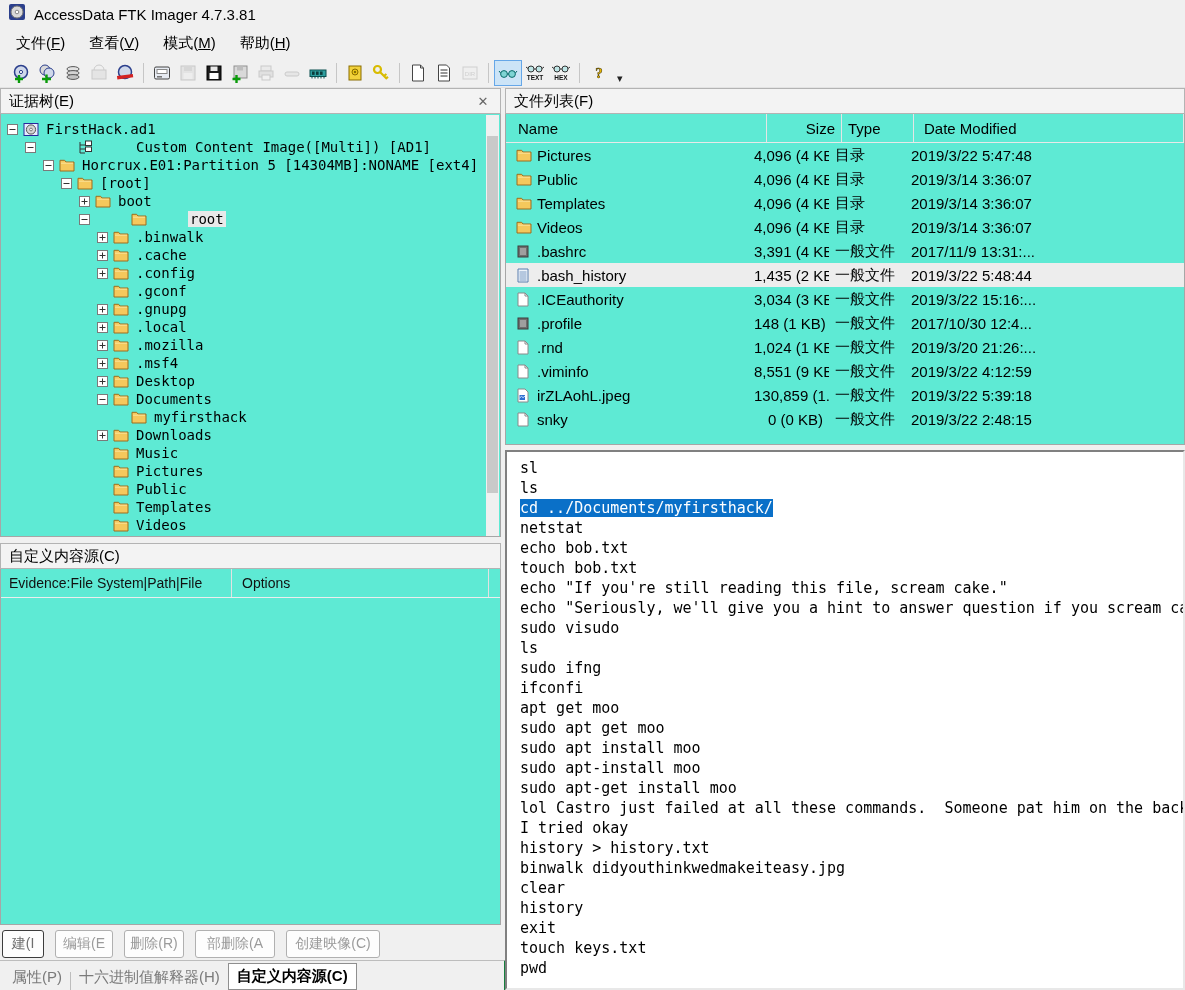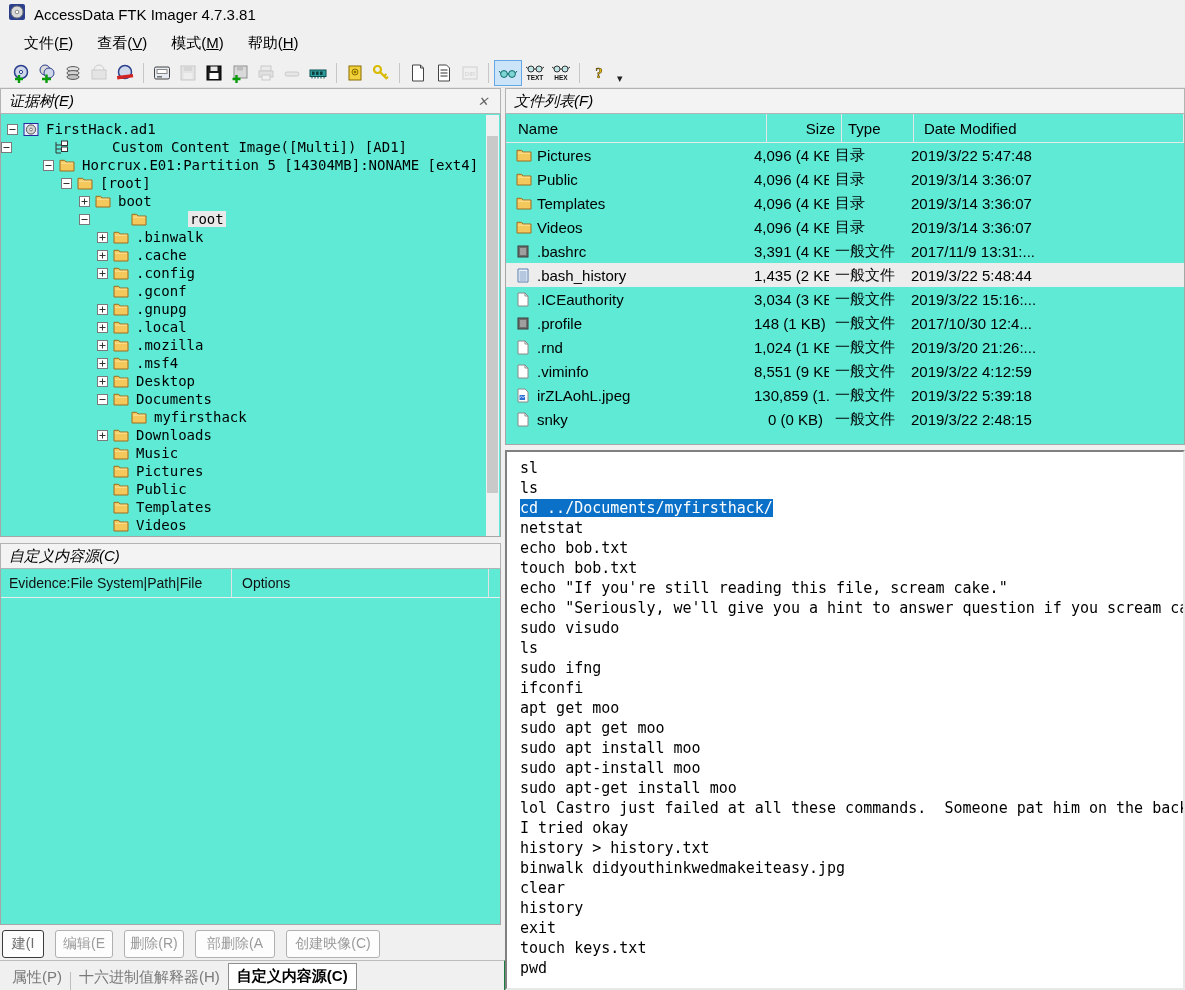--- a/index.html
+++ b/index.html
@@ -5,34 +5,34 @@
   html,body{margin:0;padding:0;}
   body{width:1185px;height:990px;position:relative;background:#f0f0f0;
        font-family:"Liberation Sans",sans-serif;overflow:hidden;color:#000;}
   .abs{position:absolute;box-sizing:border-box;}
 
   
   #titlebar{left:0;top:0;width:1185px;height:28px;display:flex;align-items:center;padding-left:8px;}
   #titlebar .app-title{font-size:15px;margin-left:8px;}
 
   
-  #menubar{left:0;top:28px;width:1185px;height:30px;display:flex;align-items:center;padding-left:12px;}
+  #menubar{left:0;top:28px;width:1185px;height:30px;display:flex;align-items:center;padding-left:4px;}
   .menu-item{font-size:15px;padding:4px 12px;}
 
   
   #toolbar{left:0;top:58px;width:1185px;height:30px;display:flex;align-items:center;padding-left:8px;
            border-bottom:1px solid #e3e3e3;}
   .tbtn{width:26px;height:24px;display:flex;align-items:center;justify-content:center;flex:0 0 auto;}
   .tbtn.active{background:#cce4f7;border:1px solid #66a7e8;}
   .tsep{width:1px;height:20px;background:#c6c6c6;margin:0 5px;flex:0 0 auto;}
   .caret{font-size:11px;color:#222;margin-left:6px;align-self:flex-end;padding-bottom:2px;}
 
   
   .panel-hdr{background:#f3f3f3;border:1px solid #b3b3b3;height:26px;display:flex;align-items:center;
-             padding:0 8px;font-size:15px;font-style:italic;}
+             padding:0 8px;font-size:15px;}
   .panel-body{background:#5eead4;border:1px solid #a6a6a6;border-top:none;overflow:hidden;}
   .hdr-close{margin-left:auto;font-size:13px;color:#666;width:18px;text-align:center;}
 
   
   #tree-hdr{left:0;top:88px;width:501px;}
   #tree-body{left:0;top:114px;width:501px;height:423px;padding-top:6px;position:absolute;}
   .tree-row{height:18px;display:flex;align-items:center;white-space:nowrap;
             font-family:"DejaVu Sans Mono","Liberation Mono",monospace;font-size:14px;}
   .expander{width:11px;height:11px;flex:0 0 11px;margin-right:5px;}
   .exp-spacer{width:16px;flex:0 0 16px;}
@@ -270,21 +270,21 @@
           <rect x="0.5" y="0.5" width="10" height="10" fill="#fff" stroke="#7a7a7a"></rect>
           <path d="M2.5 5.5 h6" stroke="#333"></path>
         </svg>
         <span class="tree-icon"><svg width="16" height="15" viewBox="0 0 16 15">
             <rect x="1" y="1.5" width="14" height="12" fill="#e8ecff" stroke="#27279b"></rect>
             <circle cx="8" cy="7.5" r="4.6" fill="#d6d6d6" stroke="#555"></circle>
             <circle cx="8" cy="7.5" r="1.4" fill="#fff" stroke="#777"></circle>
           </svg></span>
         <span class="tree-label">FirstHack.ad1</span>
       </div>
-      <div class="tree-row" style=" gap: 36px;">
+      <div class="tree-row" style="padding-left: 24px; gap: 36px;">
         <svg class="expander" viewBox="0 0 11 11">
           <rect x="0.5" y="0.5" width="10" height="10" fill="#fff" stroke="#7a7a7a"></rect>
           <path d="M2.5 5.5 h6" stroke="#333"></path>
         </svg>
         <span class="tree-icon"><svg width="16" height="15" viewBox="0 0 16 15">
             <path d="M3 2 v11 M3 5 h5 M3 9 h5 M3 13 h5" stroke="#333" fill="none"></path>
             <rect x="8.5" y="1" width="6" height="4.5" fill="#fff" stroke="#333"></rect>
             <rect x="8.5" y="7" width="6" height="4.5" fill="#fff" stroke="#333"></rect>
           </svg></span>
         <span class="tree-label">Custom Content Image([Multi]) [AD1]</span>

